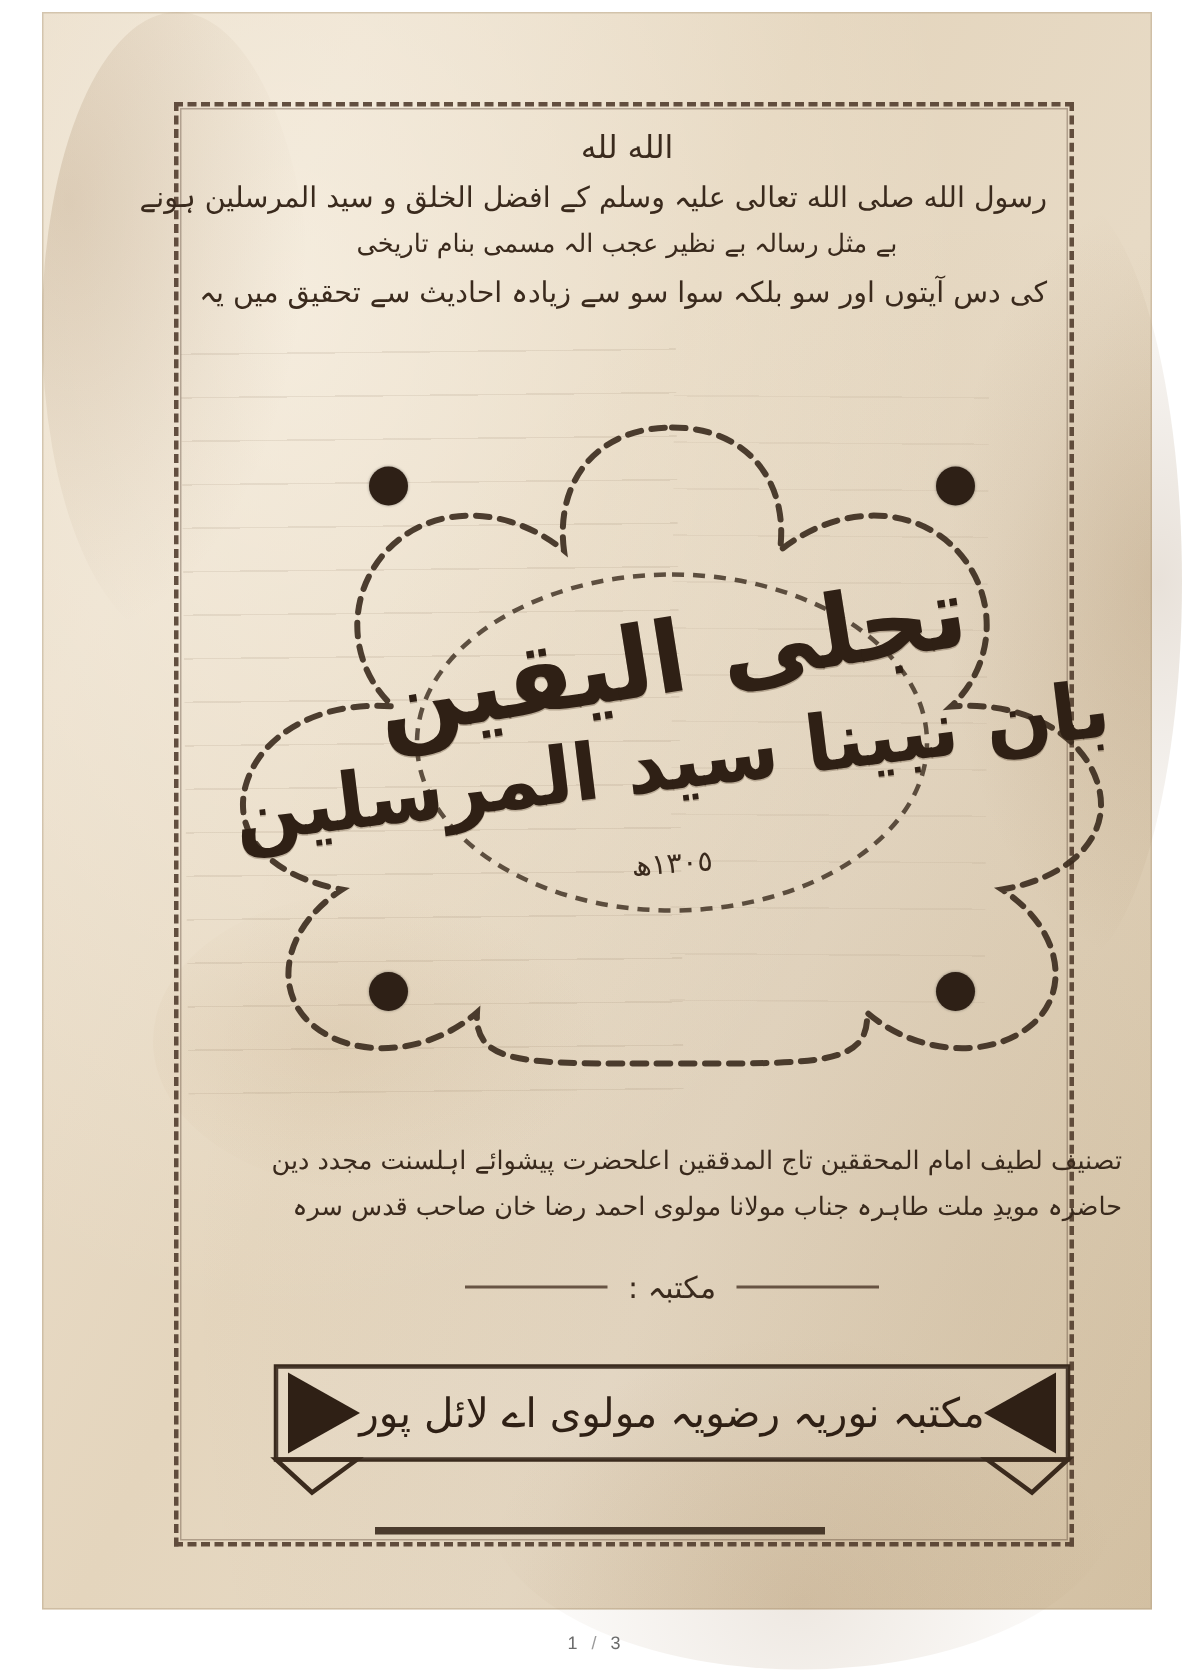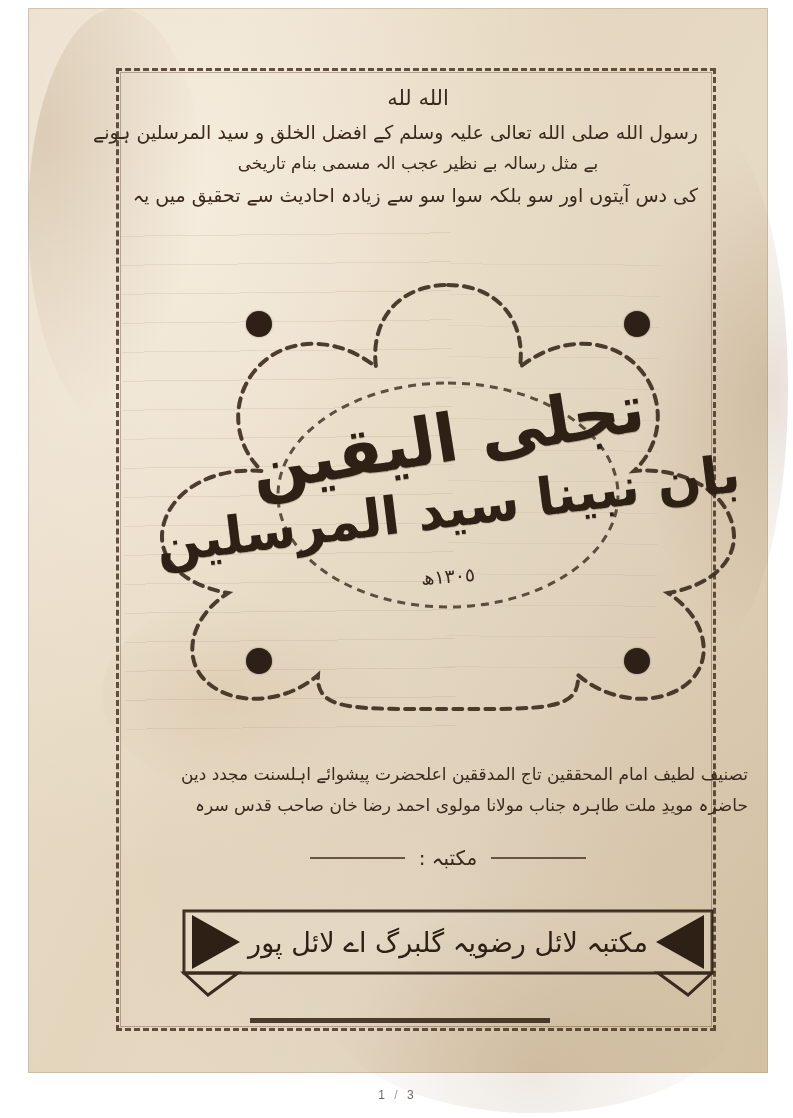--- a/index.html
+++ b/index.html
@@ -354,21 +354,21 @@
         <path d="M6 8 L534 8 L534 70 L6 70 Z" fill="none" stroke="#3a2a1d" stroke-width="3"></path>
         <path d="M6 8 L534 8 L534 70 L6 70 Z" fill="rgba(255,255,255,0.08)" stroke="none"></path>
 
         <path d="M14 12 L62 39 L14 66 Z" fill="#2f2015"></path>
 
         <path d="M526 12 L478 39 L526 66 Z" fill="#2f2015"></path>
 
         <path d="M6 70 L60 70 L30 92 Z" fill="none" stroke="#3a2a1d" stroke-width="3"></path>
         <path d="M534 70 L480 70 L510 92 Z" fill="none" stroke="#3a2a1d" stroke-width="3"></path>
       </svg>
-      <div id="ribbon-text">مکتبہ لائل رضویہ گلبرگ اے لائل پور</div>
+      <div id="ribbon-text">مکتبہ نوریہ رضویہ مولوی اے لائل پور</div>
     </div>
 
     <div id="baseline-rule"></div>
   </div>
 
   <div id="pager">
     <span>1</span>
     <span class="sep">/</span>
     <span>3</span>
   </div>

